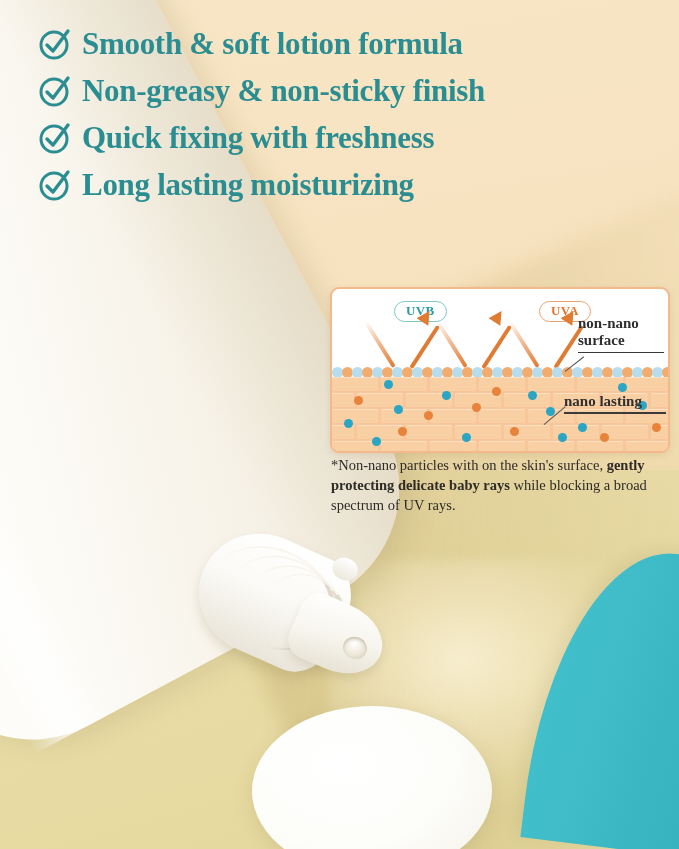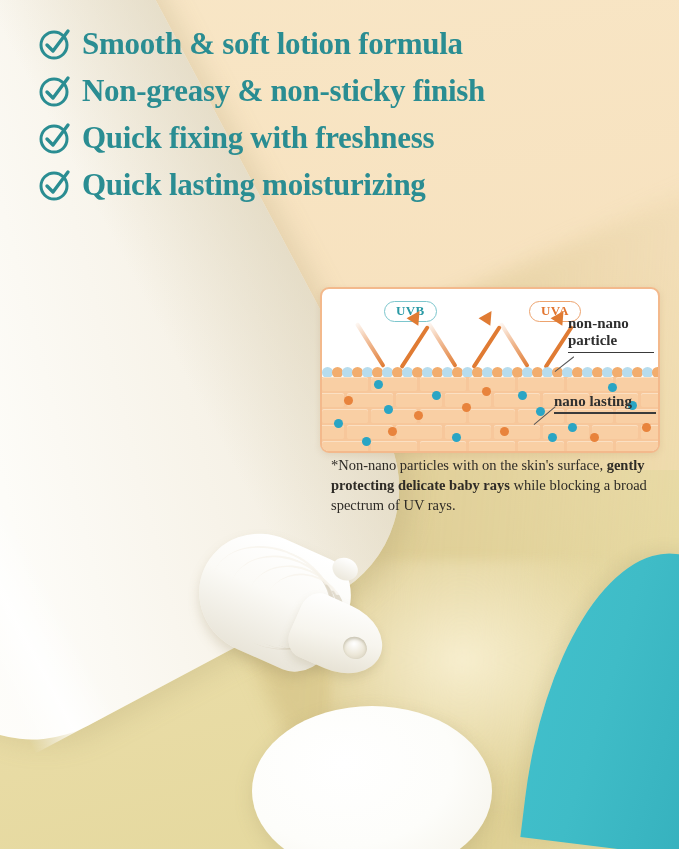--- a/index.html
+++ b/index.html
@@ -159,21 +159,21 @@
     font-size: 31px;
     font-weight: 700;
     color: #2a8d92;
     letter-spacing: -0.3px;
     white-space: nowrap;
   }
 
   
   .panel {
     position: absolute;
-    left: 320px; top: 287px;
+    left: 330px; top: 287px;
     width: 336px; height: 162px;
     background: #ffffff;
     border: 2px solid #f3b98c;
     border-radius: 9px;
     overflow: hidden;
     box-shadow: 0 2px 6px rgba(170,140,95,0.18);
   }
   .uv-pill {
     position: absolute;
     top: 12px;
@@ -337,21 +337,21 @@
         <circle cx="16" cy="18" r="13" fill="none" stroke="#2a8d92" stroke-width="3"></circle>
         <path d="M9 18 L15 24 L30 4" fill="none" stroke="#2a8d92" stroke-width="3.4" stroke-linecap="round" stroke-linejoin="round"></path>
       </svg>
       <span class="bullet-label">Quick fixing with freshness</span>
     </div>
     <div class="bullet">
       <svg class="check-icon" width="34" height="34" viewBox="0 0 34 34">
         <circle cx="16" cy="18" r="13" fill="none" stroke="#2a8d92" stroke-width="3"></circle>
         <path d="M9 18 L15 24 L30 4" fill="none" stroke="#2a8d92" stroke-width="3.4" stroke-linecap="round" stroke-linejoin="round"></path>
       </svg>
-      <span class="bullet-label">Quick lasting moisturizing</span>
+      <span class="bullet-label">Long lasting moisturizing</span>
     </div>
   </div>
 
   <div class="panel">
     <div class="uv-pill uvb">UVB</div>
     <div class="uv-pill uva">UVA</div>
 
     <div id="arrows">
         <div class="arrow" style="left: 60px; top: 26px;">
           <div class="incoming"></div>
@@ -476,21 +476,21 @@
           <div class="nano" style="left: 226px; top: 56px; background: rgb(42, 165, 196);"></div>
           <div class="nano" style="left: 286px; top: 6px; background: rgb(42, 165, 196);"></div>
           <div class="nano" style="left: 320px; top: 46px; background: rgb(232, 131, 60);"></div>
           <div class="nano" style="left: 40px; top: 60px; background: rgb(42, 165, 196);"></div>
           <div class="nano" style="left: 160px; top: 10px; background: rgb(232, 131, 60);"></div>
         </div>
     </div>
 
     <div class="callout" style="left:246px; top:26px;">
       <div class="callout-text">non-nano</div>
-      <div class="callout-text">particle</div>
+      <div class="callout-text">surface</div>
       <div class="callout-rule" style="width:86px;"></div>
     </div>
     <div class="leader" style="left:233px; top:82px; width:24px; transform:rotate(-38deg);"></div>
 
     <div class="callout" style="left:232px; top:104px;">
       <div class="callout-text">nano lasting</div>
       <div class="callout-rule" style="width:102px;"></div>
     </div>
     <div class="leader" style="left:212px; top:135px; width:28px; transform:rotate(-40deg);"></div>
   </div>

